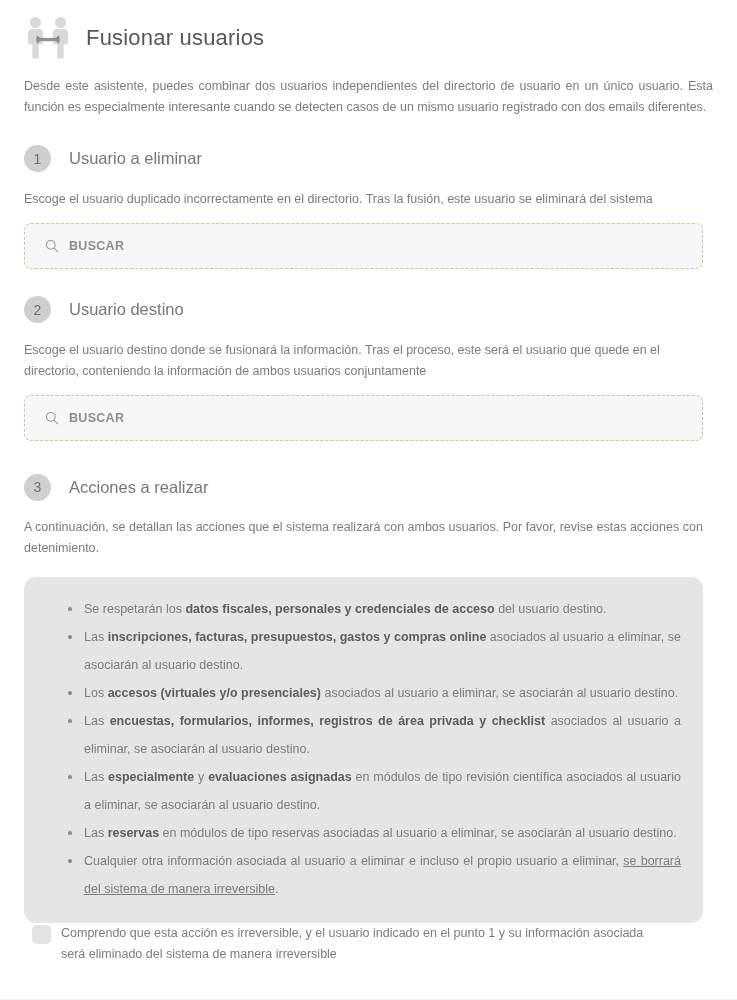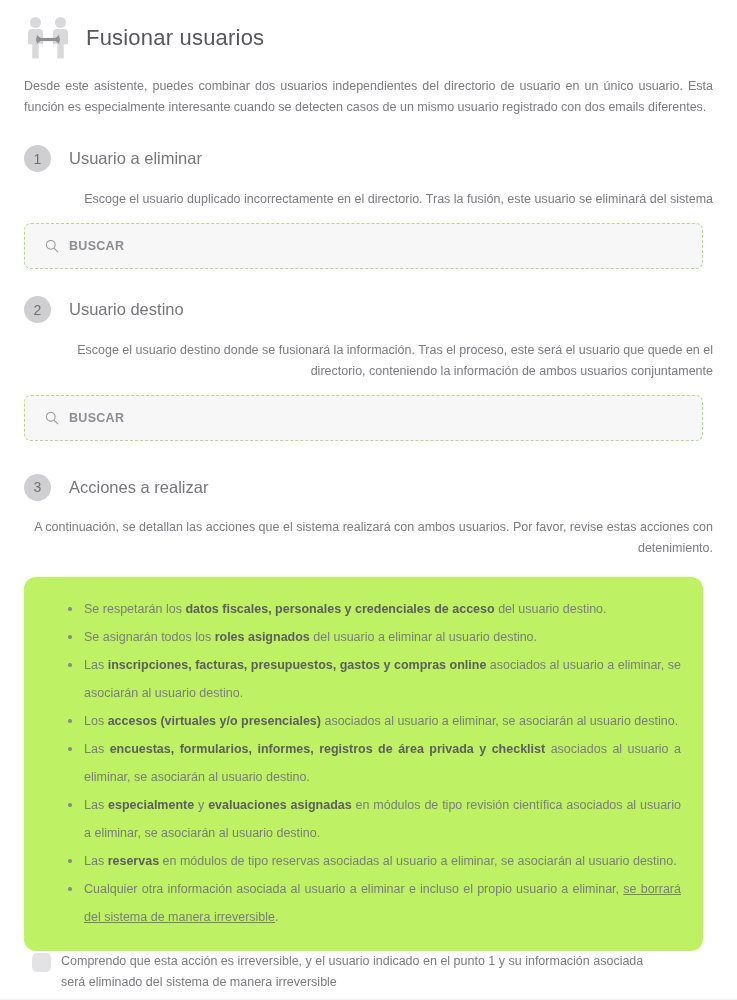--- a/index.html
+++ b/index.html
@@ -83,21 +83,21 @@
     font-weight: 400;
     color: #76767b;
     margin: 9px;
     line-height: 1.2;
   }
   .step-desc {
     margin: 11px 0 0 0;
     font-size: 12.5px;
     line-height: 21px;
     color: #7b7b80;
-    text-align: right;
+    text-align: left;
   }
 
   
   .search-field {
     margin-top: 13px;
     height: 46px;
     box-sizing: border-box;
     border: 1.5px dashed #b9d58d;
     border-radius: 7px;
     background: #f7f7f7;
@@ -117,21 +117,21 @@
   }
   .search-placeholder {
     font-size: 12.5px;
     color: #8d8d92;
     letter-spacing: .3px;
   }
 
   
   .actions-panel {
     margin-top: 18px;
-    background: #bef264;
+    background: #e5e5e5;
     border-radius: 12px;
     width: 679px;
     box-sizing: border-box;
     padding: 18px 22px 20px 22px;
   }
   .actions-list {
     margin: 0;
     padding: 0 0 0 22px;
     list-style: none;
   }
@@ -256,21 +256,20 @@
   <div class="step" style="margin-top:28px;">
     <div class="step-head">
       <span class="step-badge">3</span>
       <h2 class="step-title">Acciones a realizar</h2>
     </div>
     <p class="step-desc">A continuación, se detallan las acciones que el sistema realizará con ambos usuarios. Por favor, revise estas acciones con detenimiento.</p>
 
     <div class="actions-panel">
       <ul class="actions-list" id="actions-list">
           <li><span>Se respetarán los </span><b>datos fiscales, personales y credenciales de acceso</b><span> del usuario destino.</span></li>
-          <li><span>Se asignarán todos los </span><b>roles asignados</b><span> del usuario a eliminar al usuario destino.</span></li>
           <li><span>Las </span><b>inscripciones, facturas, presupuestos, gastos y compras online</b><span> asociados al usuario a eliminar, se asociarán al usuario destino.</span></li>
           <li><span>Los </span><b>accesos (virtuales y/o presenciales)</b><span> asociados al usuario a eliminar, se asociarán al usuario destino.</span></li>
           <li><span>Las </span><b>encuestas, formularios, informes, registros de área privada y checklist</b><span> asociados al usuario a eliminar, se asociarán al usuario destino.</span></li>
           <li><span>Las </span><b>especialmente</b><span> y </span><b>evaluaciones asignadas</b><span> en módulos de tipo revisión científica asociados al usuario a eliminar, se asociarán al usuario destino.</span></li>
           <li><span>Las </span><b>reservas</b><span> en módulos de tipo reservas asociadas al usuario a eliminar, se asociarán al usuario destino.</span></li>
           <li><span>Cualquier otra información asociada al usuario a eliminar e incluso el propio usuario a eliminar, </span><u>se borrará del sistema de manera irreversible</u><span>.</span></li>
         </ul>
     </div>
   </div>
 

